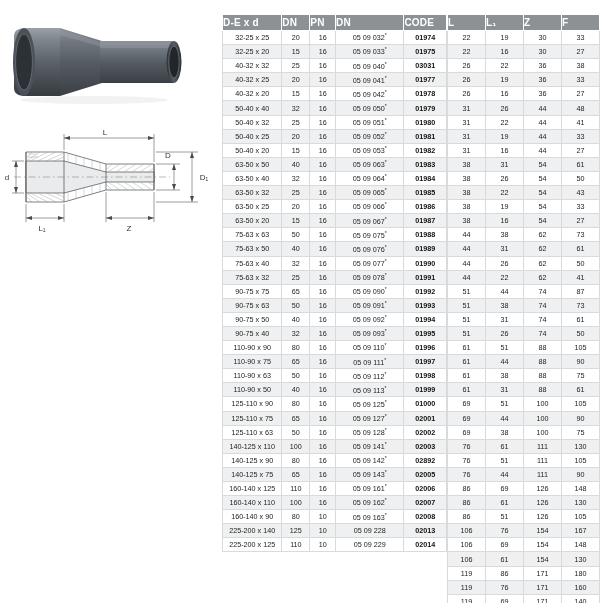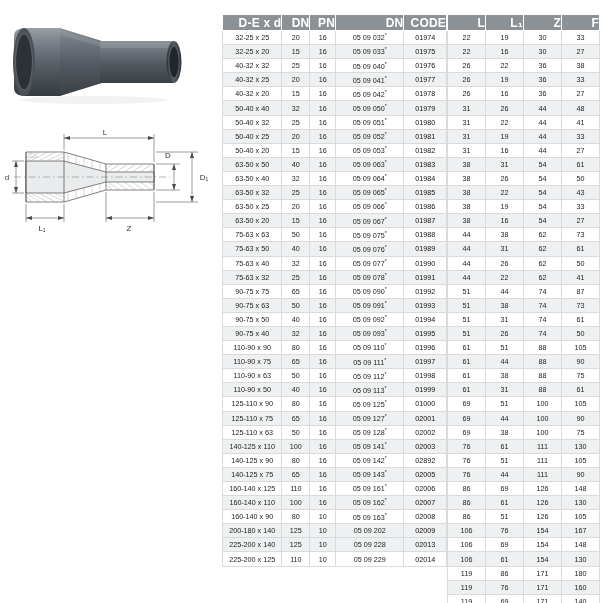--- a/index.html
+++ b/index.html
@@ -63,41 +63,41 @@
   }
   #tables-row {
     display: flex;
     flex-direction: row;
     align-items: flex-start;
   }
   th {
     background: #8c9196;
     color: #ffffff;
     font-weight: bold;
-    font-size: 12px;
+    font-size: 10px;
     height: 15px;
     padding: 0;
-    text-align: right;
+    text-align: left;
     border: 1px solid #ffffff;
     letter-spacing: 0.2px;
   }
   td {
     height: 13.1px;
     padding: 0 2px;
     text-align: center;
     border: 1px solid #d8dadc;
     background: #ffffff;
     white-space: nowrap;
     overflow: hidden;
   }
   tr.alt td {
     background: #eef0f1;
   }
   td.code {
-    font-weight: normal;
+    font-weight: bold;
     color: #111111;
   }
   td.dnlong {
     text-align: center;
     letter-spacing: 0;
   }
   .sup {
     font-size: 5px;
     vertical-align: super;
   }
@@ -297,21 +297,21 @@
               <td class="c-dn">15</td>
               <td class="c-pn">16</td>
               <td class="c-dnl dnlong">05 09 033<span class="sup">*</span></td>
               <td class="c-code code">01975</td>
             </tr>
             <tr class="row">
               <td class="c-dexd">40-32 x 32</td>
               <td class="c-dn">25</td>
               <td class="c-pn">16</td>
               <td class="c-dnl dnlong">05 09 040<span class="sup">*</span></td>
-              <td class="c-code code">01976</td>
+              <td class="c-code code">03031</td>
             </tr>
             <tr class="row alt">
               <td class="c-dexd">40-32 x 25</td>
               <td class="c-dn">20</td>
               <td class="c-pn">16</td>
               <td class="c-dnl dnlong">05 09 041<span class="sup">*</span></td>
               <td class="c-code code">01977</td>
             </tr>
             <tr class="row">
               <td class="c-dexd">40-32 x 20</td>
@@ -522,27 +522,20 @@
               <td class="c-pn">16</td>
               <td class="c-dnl dnlong">05 09 162<span class="sup">*</span></td>
               <td class="c-code code">02007</td>
             </tr>
             <tr class="row">
               <td class="c-dexd">160-140 x 90</td>
               <td class="c-dn">80</td>
               <td class="c-pn">10</td>
               <td class="c-dnl dnlong">05 09 163<span class="sup">*</span></td>
               <td class="c-code code">02008</td>
-            </tr>
-            <tr class="row alt">
-              <td class="c-dexd">200-180 x 140</td>
-              <td class="c-dn">125</td>
-              <td class="c-pn">10</td>
-              <td class="c-dnl dnlong">05 09 202</td>
-              <td class="c-code code">02009</td>
             </tr>
             <tr class="row alt">
               <td class="c-dexd">225-200 x 140</td>
               <td class="c-dn">125</td>
               <td class="c-pn">10</td>
               <td class="c-dnl dnlong">05 09 228</td>
               <td class="c-code code">02013</td>
             </tr>
             <tr class="row">
               <td class="c-dexd">225-200 x 125</td>

